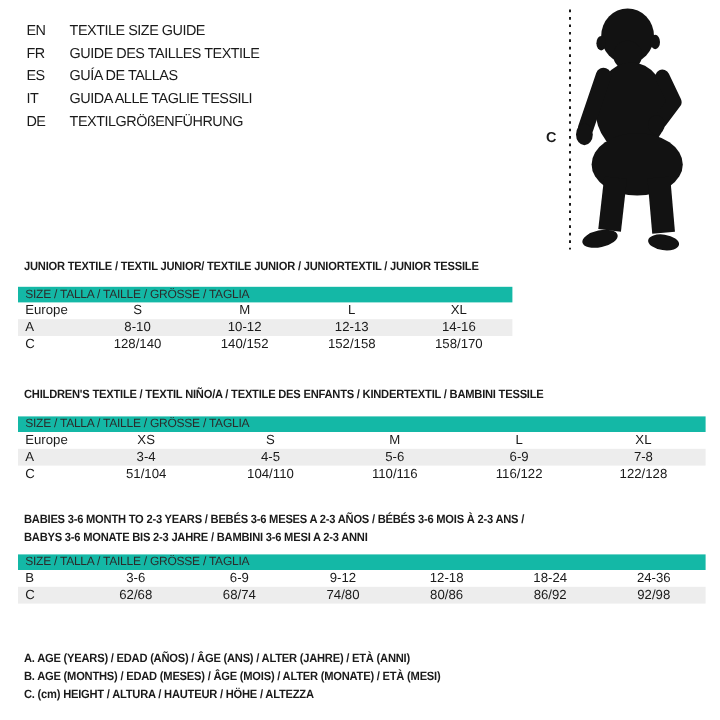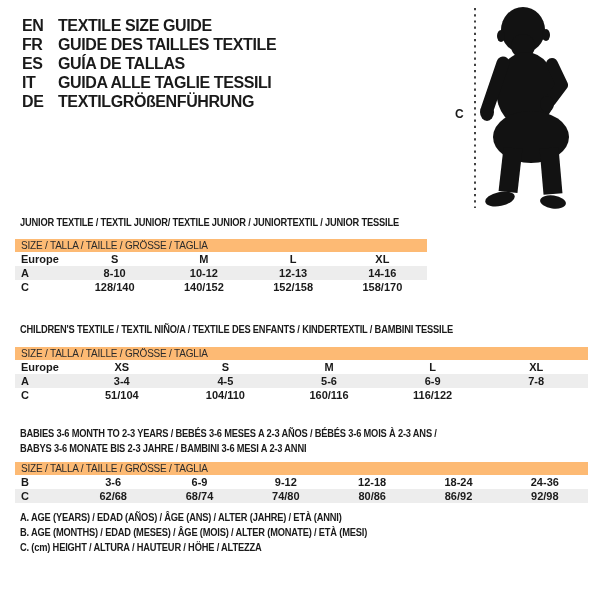--- a/index.html
+++ b/index.html
@@ -6,52 +6,52 @@
   body{
     width:600px;height:600px;background:#ffffff;overflow:hidden;
     font-family:"Liberation Sans","DejaVu Sans",sans-serif;
     color:#1a1a1a;-webkit-font-smoothing:antialiased;
   }
   .canvas{position:relative;width:600px;height:600px;background:#fff;}
 
   
   .lang-block{position:absolute;left:22px;top:16px;}
   .lang-row{display:grid;grid-template-columns:36px auto;height:19px;line-height:19px;}
-  .lang-code,.lang-title{font-size:16px;font-weight:bold;letter-spacing:-0.4px;white-space:nowrap;}
+  .lang-code,.lang-title{font-size:12px;font-weight:normal;letter-spacing:-0.4px;white-space:nowrap;}
 
   
   .figure{position:absolute;left:450px;top:0;width:150px;height:220px;}
   .c-label{position:absolute;left:455px;top:107px;font-size:12px;font-weight:bold;}
 
   
   .sec-heading{
     position:absolute;left:20px;font-size:10px;font-weight:bold;
     letter-spacing:-0.2px;white-space:nowrap;line-height:15px;
     transform:scaleX(0.93);transform-origin:0 0;
   }
 
   
   .tbl{position:absolute;left:15px;font-size:11px;}
   .tbl-bar{
-    background:#fdba74;height:13px;line-height:13px;
+    background:#14b8a6;height:13px;line-height:13px;
     font-size:10px;letter-spacing:-0.2px;color:#2b2b2b;
     padding-left:6px;white-space:nowrap;overflow:hidden;
   }
   .row{display:grid;height:14px;line-height:14px;}
   .tbl .row:nth-child(3){background:#ededed;}
   .t-junior .row{grid-template-columns:55px repeat(4,1fr);}
   .t-children .row{grid-template-columns:55px repeat(5,1fr);}
   .t-babies .row{grid-template-columns:55px repeat(6,1fr);}
-  .cell{text-align:center;white-space:nowrap;overflow:hidden;font-weight:bold;}
+  .cell{text-align:center;white-space:nowrap;overflow:hidden;}
   .cell.label{text-align:left;padding-left:6px;}
   .t-junior{width:412px;}
   .t-children,.t-babies{width:573px;}
 
   
-  .legend{position:absolute;left:20px;top:510px;}
+  .legend{position:absolute;left:20px;top:542px;}
   .legend-line{
     font-size:10px;font-weight:bold;letter-spacing:-0.2px;line-height:15px;
     white-space:nowrap;transform:scaleX(0.93);transform-origin:0 0;
   }
 </style>
 </head>
 <body>
 
 <div class="canvas">
 
@@ -143,22 +143,23 @@
       <span class="cell">3-4</span>
       <span class="cell">4-5</span>
       <span class="cell">5-6</span>
       <span class="cell">6-9</span>
       <span class="cell">7-8</span>
     </div>
     <div class="row">
       <span class="cell label">C</span>
       <span class="cell">51/104</span>
       <span class="cell">104/110</span>
-      <span class="cell">160/116</span>
+      <span class="cell">110/116</span>
       <span class="cell">116/122</span>
+      <span class="cell">122/128</span>
     </div>
   </div>
 
   <div class="sec-heading" style="top:426px;">
     <div>BABIES 3-6 MONTH TO 2-3 YEARS / BEBÉS 3-6 MESES A 2-3 AÑOS / BÉBÉS 3-6 MOIS À 2-3 ANS /</div>
     <div>BABYS 3-6 MONATE BIS 2-3 JAHRE / BAMBINI 3-6 MESI A 2-3 ANNI</div>
   </div>
   <div class="tbl t-babies" style="top:462px;">
     <div class="tbl-bar">SIZE / TALLA / TAILLE / GRÖSSE / TAGLIA</div>
     <div class="row">

